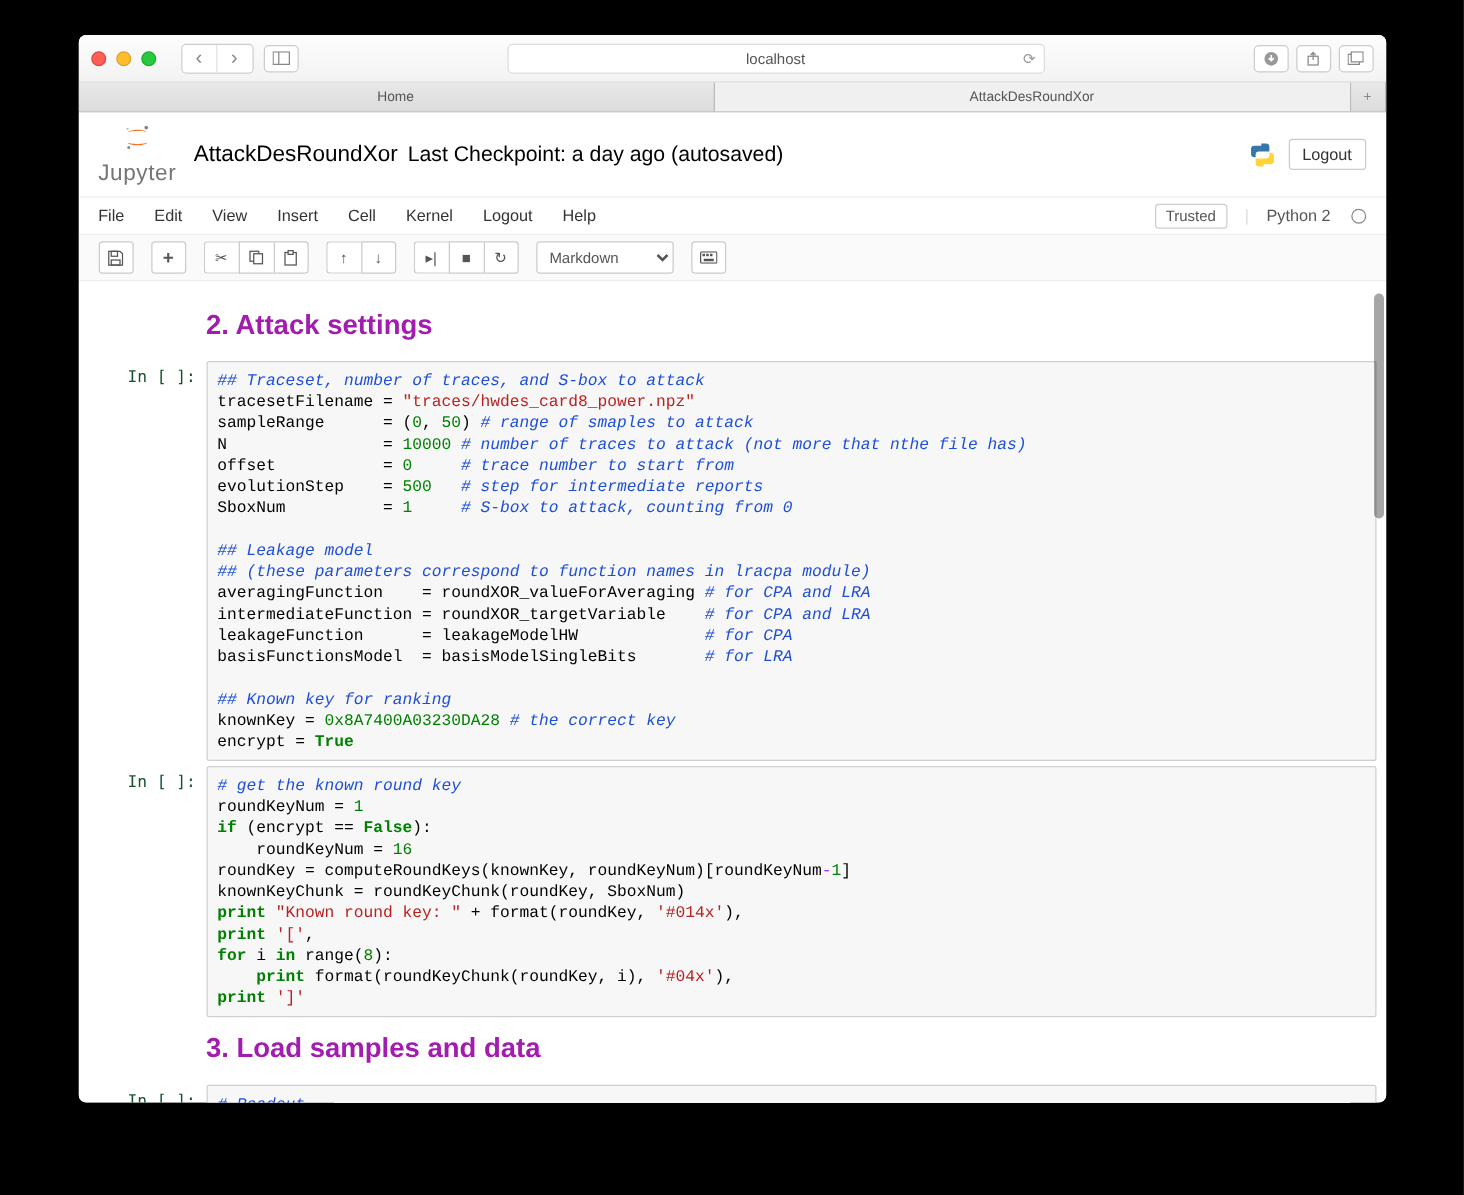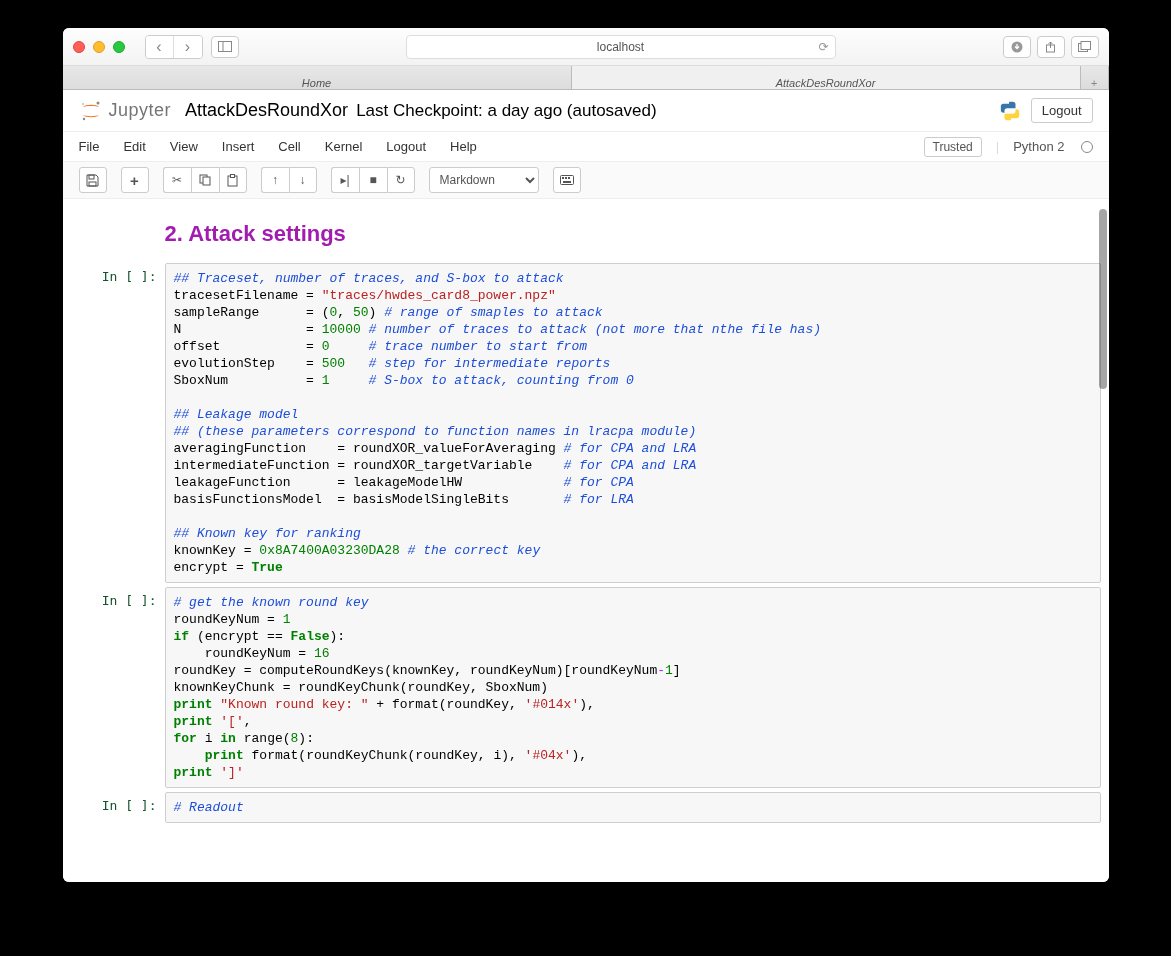--- a/index.html
+++ b/index.html
@@ -13,26 +13,26 @@
 .tl.yellow { background: #ffbd2e; border: 1px solid #dea123; }
 .tl.green { background: #28c940; border: 1px solid #1aab29; }
 .navset { display: flex; border: 1px solid #ccc; border-radius: 4px; overflow: hidden; margin-left: 4px; }
 .navset .navbtn { width: 28px; height: 22px; display: flex; align-items: center; justify-content: center; color: #888; background: #fff; border-right: 1px solid #ddd; }
 .navset .navbtn:last-child { border-right: none; }
 .iconbtn { width: 28px; height: 22px; border: 1px solid #ccc; border-radius: 4px; display: flex; align-items: center; justify-content: center; color: #666; background: #fff; }
 .addrbar { flex: 1; max-width: 430px; margin: 0 auto; height: 24px; background: #fff; border: 1px solid #ddd; border-radius: 4px; display: flex; align-items: center; justify-content: center; font-size: 12px; color: #555; position: relative; }
 .addrbar .reload { position: absolute; right: 6px; color: #999; font-size: 12px; }
 .rightctrl { display: flex; gap: 6px; }
 .tabbar { height: 24px; background: #d8d8d8; display: flex; border-bottom: 1px solid #bbb; }
-.tab { flex: 1; display: flex; align-items: flex-end; justify-content: center; font-size: 11px; color: #555; border-right: 1px solid #bbb; background: linear-gradient(#e8e8e8, #dcdcdc); font-style: italic; }
+.tab { flex: 1; display: flex; align-items: center; justify-content: center; font-size: 11px; color: #555; border-right: 1px solid #bbb; background: linear-gradient(#e8e8e8, #dcdcdc); }
 .tab.active { background: #f0f0f0; }
 .tab.plus { flex: 0 0 28px; color: #888; }
 .content { flex: 1; background: #fff; overflow: hidden; display: flex; flex-direction: column; }
 .nb-header { display: flex; align-items: center; padding: 8px 16px; border-bottom: 1px solid #eee; }
-.logo { display: flex; align-items: center; gap: 6px; }
+.logo { display: flex; align-items: center; gap: 6px; flex-direction: column; }
 .logo-icon { width: 24px; height: 24px; }
 .logo-text { font-size: 18px; color: #757575; letter-spacing: 0.5px; }
 .nb-title { font-size: 18px; font-weight: 400; margin-left: 14px; color: #000; }
 .checkpoint { font-size: 17px; color: #000000; margin-left: 8px; }
 .header-right { margin-left: auto; display: flex; align-items: center; gap: 10px; }
 .logout-btn { border: 1px solid #ccc; background: #fff; padding: 4px 10px; border-radius: 3px; font-size: 13px; color: #333; }
 .py-icon { width: 22px; height: 22px; }
 .menubar { display: flex; align-items: center; padding: 0 16px; height: 30px; font-size: 13px; color: #333; border-bottom: 1px solid #eee; }
 .menubar .menu { margin-right: 24px; }
 .menubar .right { margin-left: auto; display: flex; align-items: center; gap: 14px; }
@@ -259,20 +259,26 @@
 <span>roundKey = computeRoundKeys(knownKey, roundKeyNum)[roundKeyNum</span><span class="m">-</span><span class="n">1</span><span>]</span>
 <span>knownKeyChunk = roundKeyChunk(roundKey, SboxNum)</span>
 <span class="k">print</span><span class="s"> "Known round key: "</span><span> + format(roundKey, </span><span class="s">'#014x'</span><span>),</span>
 <span class="k">print</span><span class="s"> '['</span><span>,</span>
 <span class="k">for</span><span> i </span><span class="k">in</span><span> range(</span><span class="n">8</span><span>):</span>
 <span>    </span><span class="k">print</span><span> format(roundKeyChunk(roundKey, i), </span><span class="s">'#04x'</span><span>),</span>
 <span class="k">print</span><span class="s"> ']'</span></pre>
           </div>
         </div>
 
+        <div class="cell mdcell">
+          <div class="prompt"></div>
+          <div class="cellbody">
+                <h2>3. Load samples and data</h2>
+              </div>
+        </div>
 
         <div class="cell codecell" style="margin-bottom:0">
           <div class="prompt">In [ ]:</div>
           <div class="cellbody">
 <pre class="code"><span class="c"># Readout</span></pre>
           </div>
         </div>
 
         </div>
         <div class="scrollbar-track">

